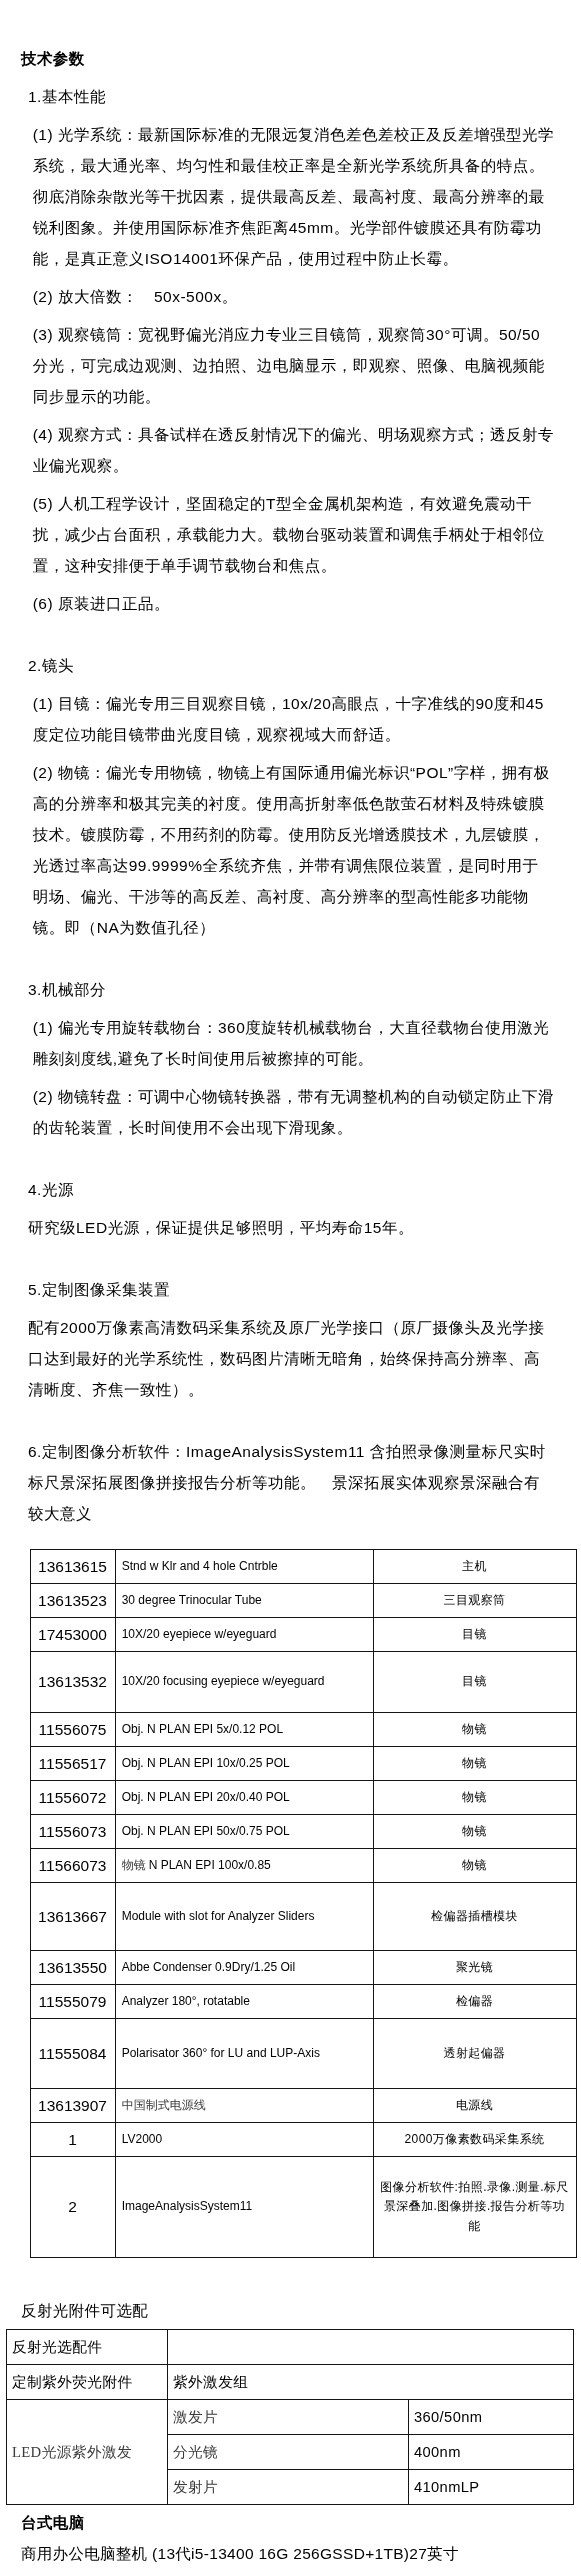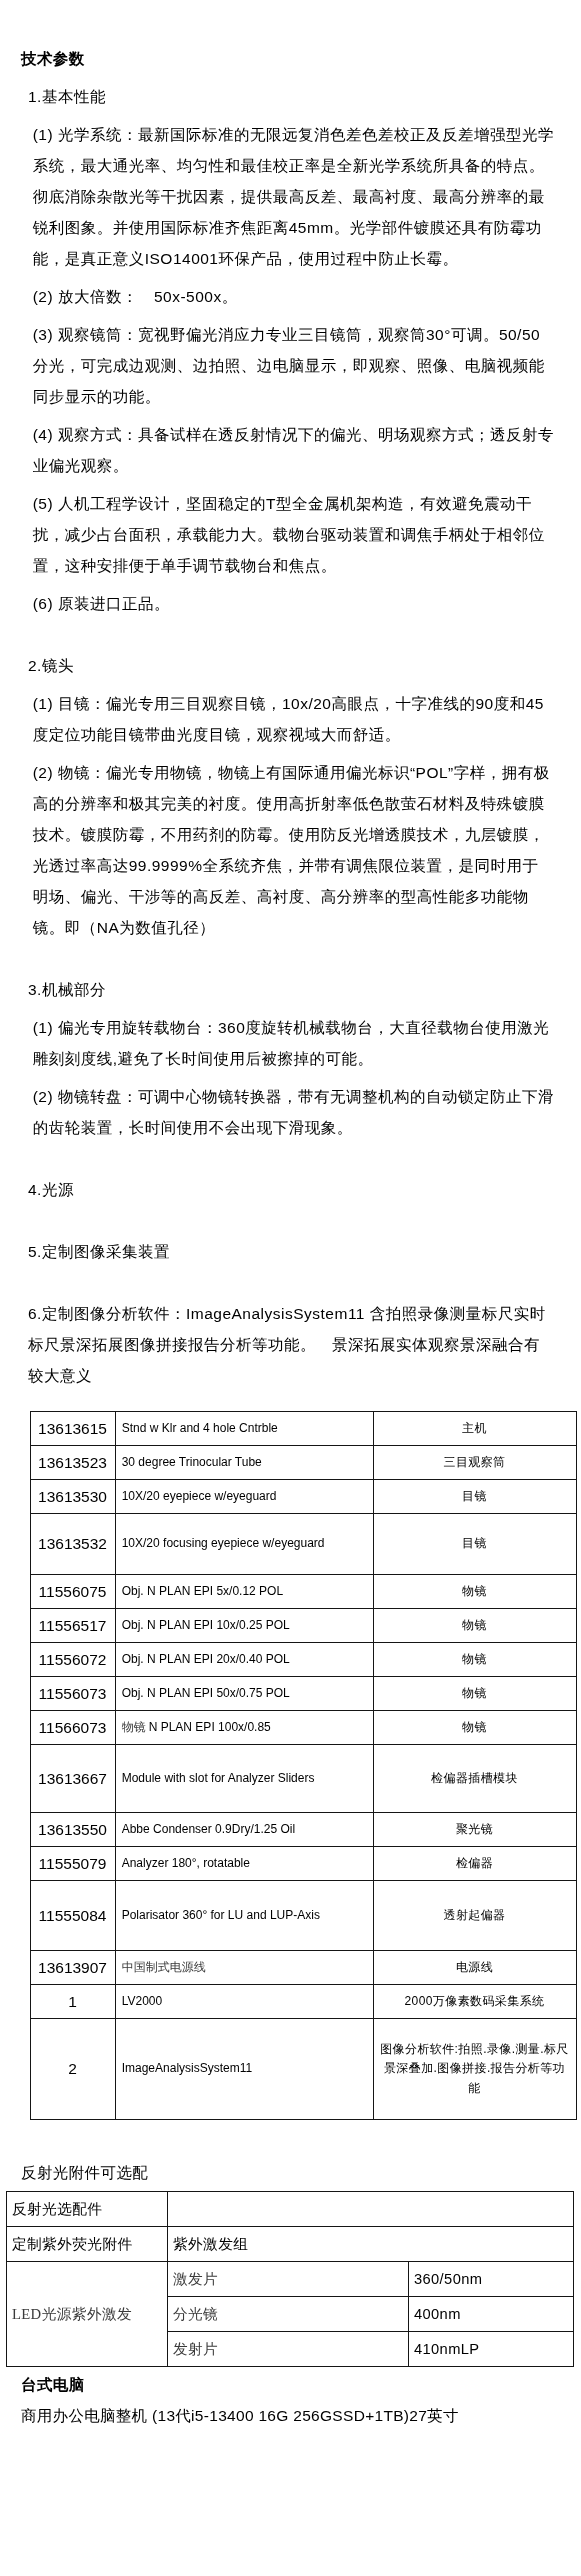--- a/index.html
+++ b/index.html
@@ -46,21 +46,23 @@
       <div class="line para item">(4) 观察方式：具备试样在透反射情况下的偏光、明场观察方式；透反射专业偏光观察。</div>
       <div class="line para item">(5) 人机工程学设计，坚固稳定的T型全金属机架构造，有效避免震动干扰，减少占台面积，承载能力大。载物台驱动装置和调焦手柄处于相邻位置，这种安排便于单手调节载物台和焦点。</div>
       <div class="line para item">(6) 原装进口正品。</div>
       <div class="line sec-h gap">2.镜头</div>
       <div class="line para item">(1) 目镜：偏光专用三目观察目镜，10x/20高眼点，十字准线的90度和45度定位功能目镜带曲光度目镜，观察视域大而舒适。</div>
       <div class="line para item">(2) 物镜：偏光专用物镜，物镜上有国际通用偏光标识“POL”字样，拥有极高的分辨率和极其完美的衬度。使用高折射率低色散萤石材料及特殊镀膜技术。镀膜防霉，不用药剂的防霉。使用防反光增透膜技术，九层镀膜，光透过率高达99.9999%全系统齐焦，并带有调焦限位装置，是同时用于明场、偏光、干涉等的高反差、高衬度、高分辨率的型高性能多功能物镜。即（NA为数值孔径）</div>
       <div class="line sec-h gap">3.机械部分</div>
       <div class="line para item">(1) 偏光专用旋转载物台：360度旋转机械载物台，大直径载物台使用激光雕刻刻度线,避免了长时间使用后被擦掉的可能。</div>
       <div class="line para item">(2) 物镜转盘：可调中心物镜转换器，带有无调整机构的自动锁定防止下滑的齿轮装置，长时间使用不会出现下滑现象。</div>
       <div class="line sec-h gap">4.光源</div>
+      <div class="line para">研究级LED光源，保证提供足够照明，平均寿命15年。</div>
       <div class="line sec-h gap">5.定制图像采集装置</div>
+      <div class="line para">配有2000万像素高清数码采集系统及原厂光学接口（原厂摄像头及光学接口达到最好的光学系统性，数码图片清晰无暗角，始终保持高分辨率、高清晰度、齐焦一致性）。</div>
       <div class="line para gap">6.定制图像分析软件：ImageAnalysisSystem11 含拍照录像测量标尺实时标尺景深拓展图像拼接报告分析等功能。　景深拓展实体观察景深融合有较大意义</div>
     </div>
 
   <table class="parts-table">
     <colgroup>
         <col style="width:85px">
         <col style="width:258px">
         <col style="width:203px">
       </colgroup>
     <tbody id="parts-tbody">
@@ -68,21 +70,21 @@
           <td class="code">13613615</td>
           <td class="desc">Stnd w Klr and 4 hole Cntrble</td>
           <td class="cname">主机</td>
         </tr>
         <tr>
           <td class="code">13613523</td>
           <td class="desc">30 degree Trinocular Tube</td>
           <td class="cname">三目观察筒</td>
         </tr>
         <tr>
-          <td class="code">13613530</td>
+          <td class="code">17453000</td>
           <td class="desc">10X/20 eyepiece w/eyeguard</td>
           <td class="cname">目镜</td>
         </tr>
         <tr>
           <td class="code">13613532</td>
           <td class="desc">10X/20 focusing eyepiece w/eyeguard</td>
           <td class="cname">目镜</td>
         </tr>
         <tr>
           <td class="code">11556075</td>

